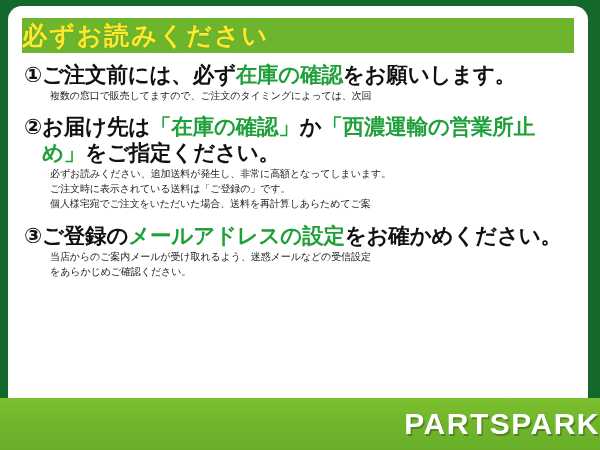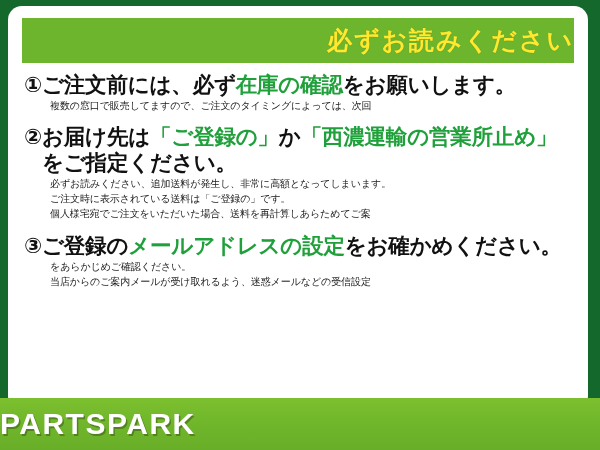--- a/index.html
+++ b/index.html
@@ -35,25 +35,25 @@
     background: #ffffff;
     border-radius: 14px;
     padding: 12px 14px 0 14px;
     overflow: hidden;
   }
 
   
   .title-bar {
     box-sizing: border-box;
     width: 100%;
-    height: 45px;
+    height: 35px;
     background: #6cb52d;
     display: flex;
     align-items: center;
-    justify-content: flex-end;
+    justify-content: flex-start;
   }
   .title-text {
     color: #ffe92e;
     font-size: 25px;
     font-weight: bold;
     letter-spacing: 2px;
     line-height: 1;
     text-shadow: 0 0 1px rgba(120,40,0,0.25);
   }
 
@@ -108,21 +108,21 @@
   
   .footer {
     position: absolute;
     left: 0;
     bottom: 0;
     width: 600px;
     height: 52px;
     background: linear-gradient(180deg, #7cc02f 0%, #6fb52b 55%, #69ae28 100%);
     display: flex;
     align-items: center;
-    justify-content: flex-start;
+    justify-content: flex-end;
   }
   .brand {
     color: #ffffff;
     font-size: 30px;
     font-weight: bold;
     letter-spacing: 1.5px;
     line-height: 1;
     text-shadow: 1.5px 1.5px 0 rgba(60,90,20,0.55);
   }
 </style>
@@ -144,36 +144,36 @@
             <span class="item-num">①</span>
             <span class="item-head-text"><span>ご注文前には、必ず</span><span class="hl">在庫の確認</span><span>をお願いします。</span></span>
           </div>
           <div class="item-sub">
             <div>複数の窓口で販売してますので、ご注文のタイミングによっては、次回</div>
           </div>
         </div>
         <div class="notice-item gap-top-2">
           <div class="item-head">
             <span class="item-num">②</span>
-            <span class="item-head-text"><span>お届け先は</span><span class="hl">「ご登録の」</span><span>か</span><span class="hl">「西濃運輸の営業所止め」</span><span>をご指定ください。</span></span>
+            <span class="item-head-text"><span>お届け先は</span><span class="hl">「在庫の確認」</span><span>か</span><span class="hl">「西濃運輸の営業所止め」</span><span>をご指定ください。</span></span>
           </div>
           <div class="item-sub">
             <div>必ずお読みください、追加送料が発生し、非常に高額となってしまいます。</div>
             <div>ご注文時に表示されている送料は「ご登録の」です。</div>
             <div>個人様宅宛でご注文をいただいた場合、送料を再計算しあらためてご案</div>
           </div>
         </div>
         <div class="notice-item gap-top-3">
           <div class="item-head">
             <span class="item-num">③</span>
             <span class="item-head-text"><span>ご登録の</span><span class="hl">メールアドレスの設定</span><span>をお確かめください。</span></span>
           </div>
           <div class="item-sub">
+            <div>当店からのご案内メールが受け取れるよう、迷惑メールなどの受信設定</div>
             <div>をあらかじめご確認ください。</div>
-            <div>当店からのご案内メールが受け取れるよう、迷惑メールなどの受信設定</div>
           </div>
         </div>
       </div>
 
   </div>
 
   <div class="footer">
     <span class="brand">PARTSPARK</span>
   </div>
 

